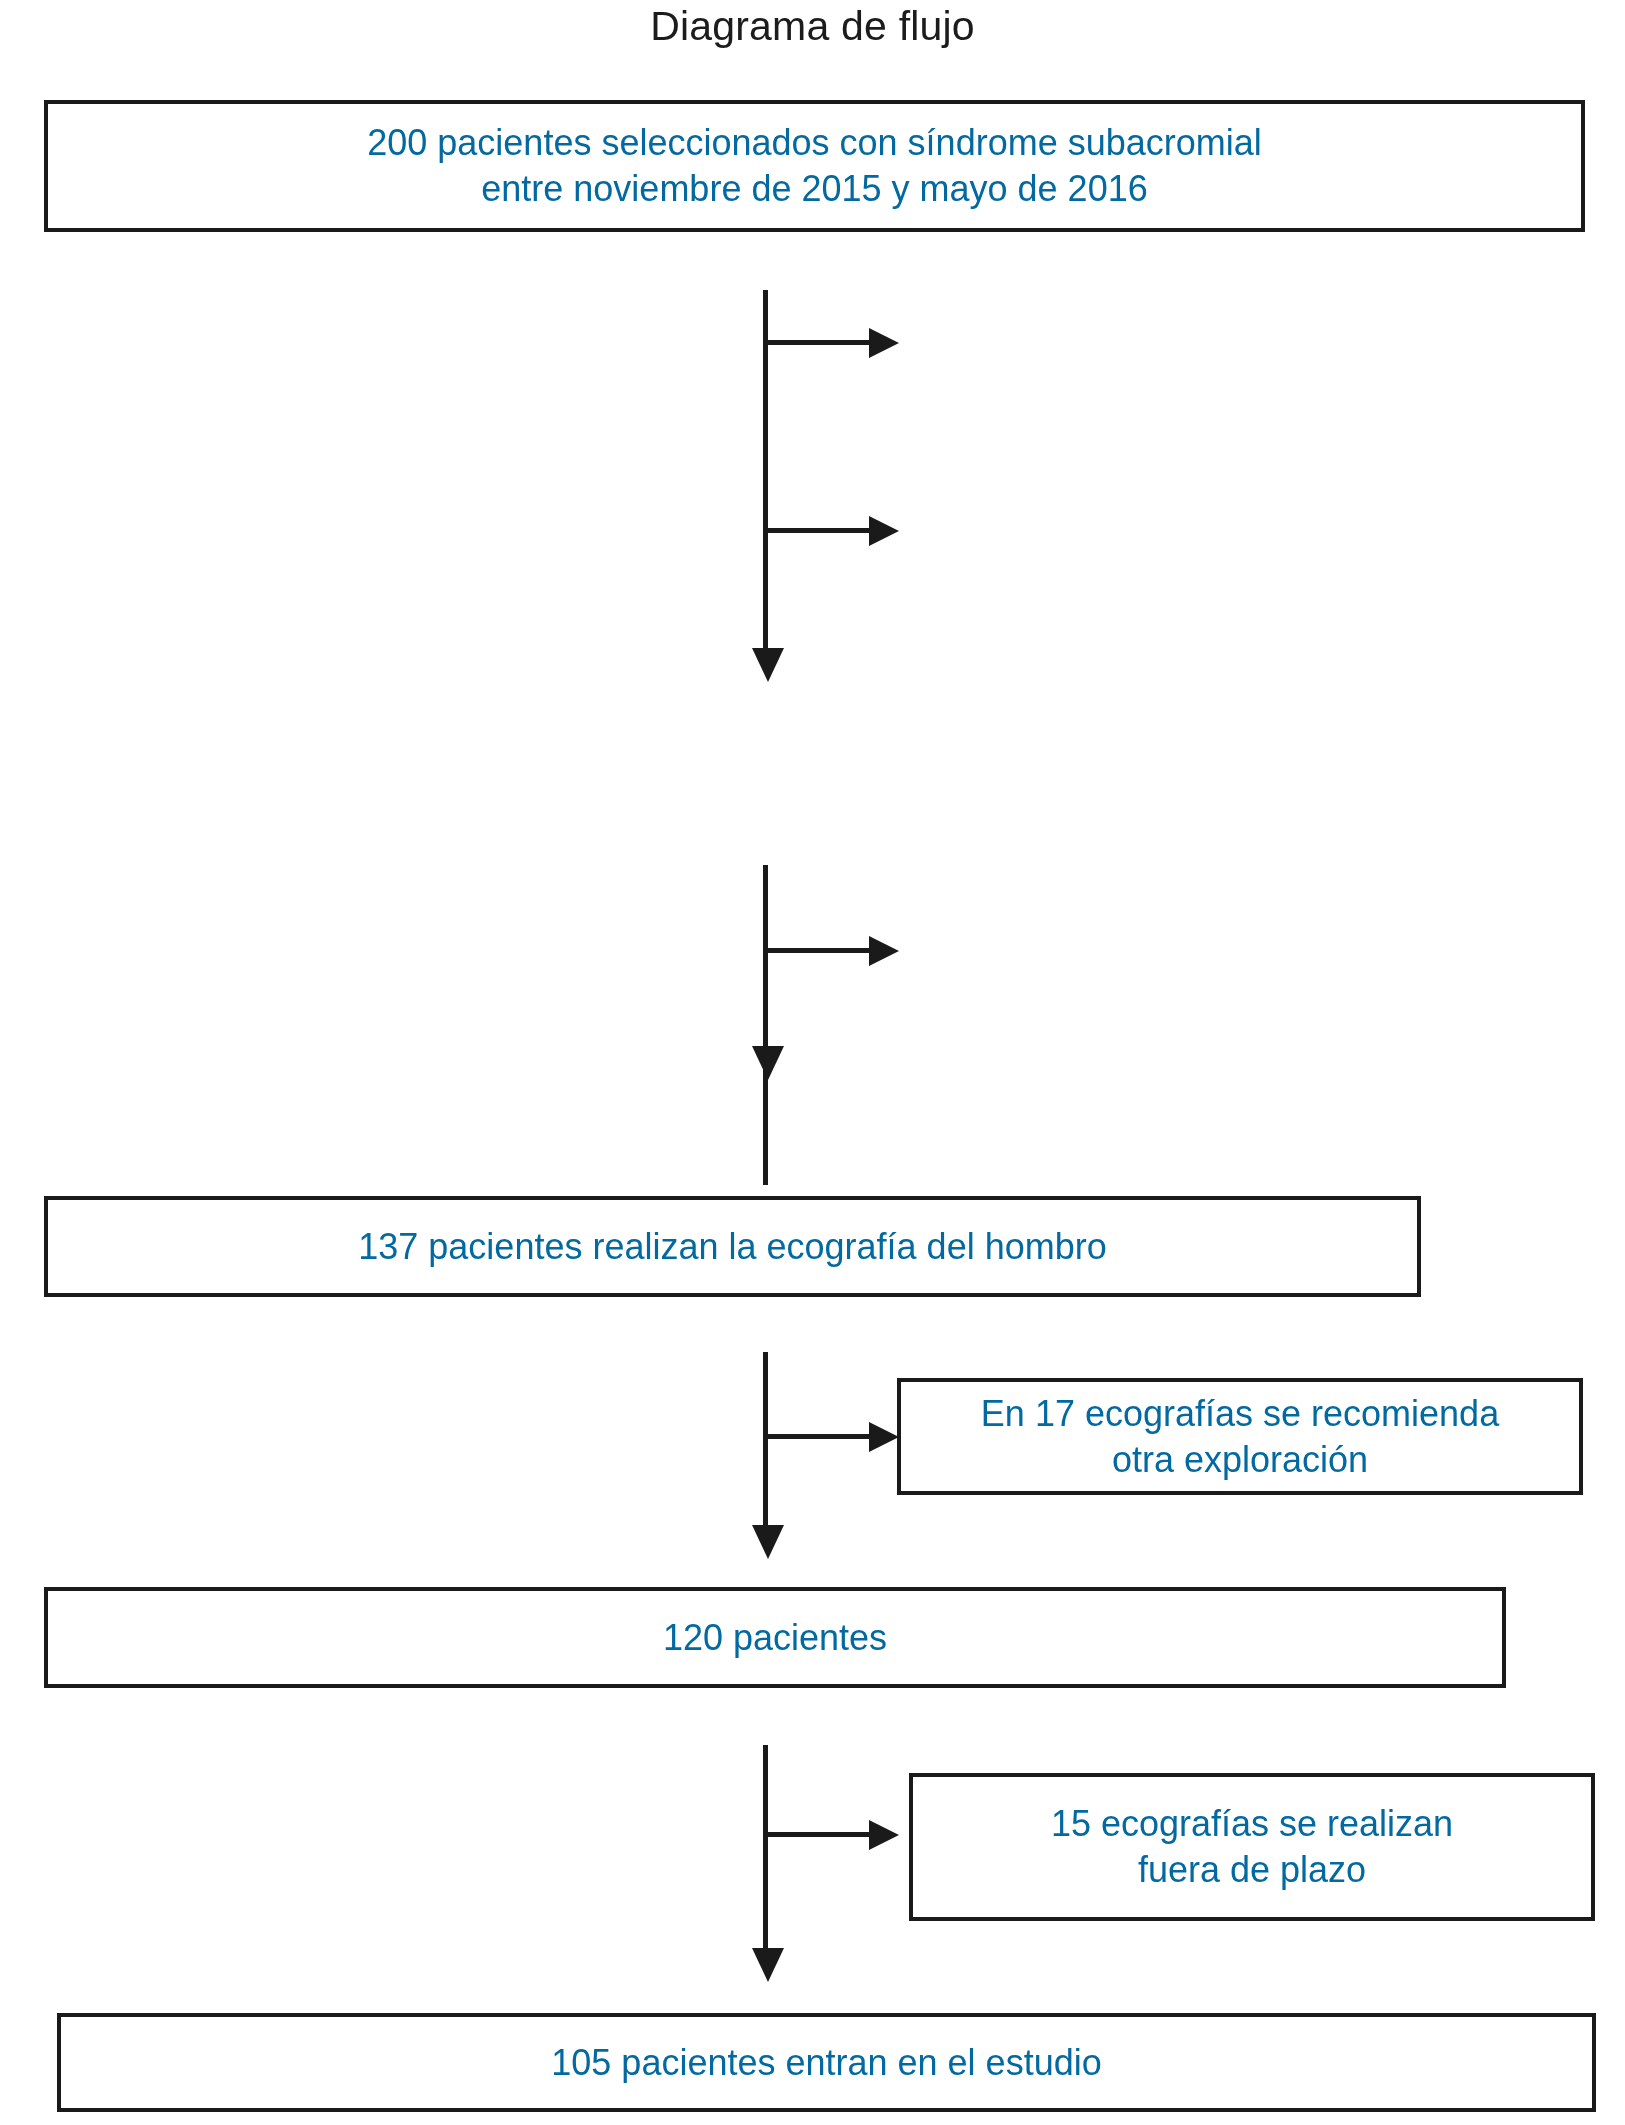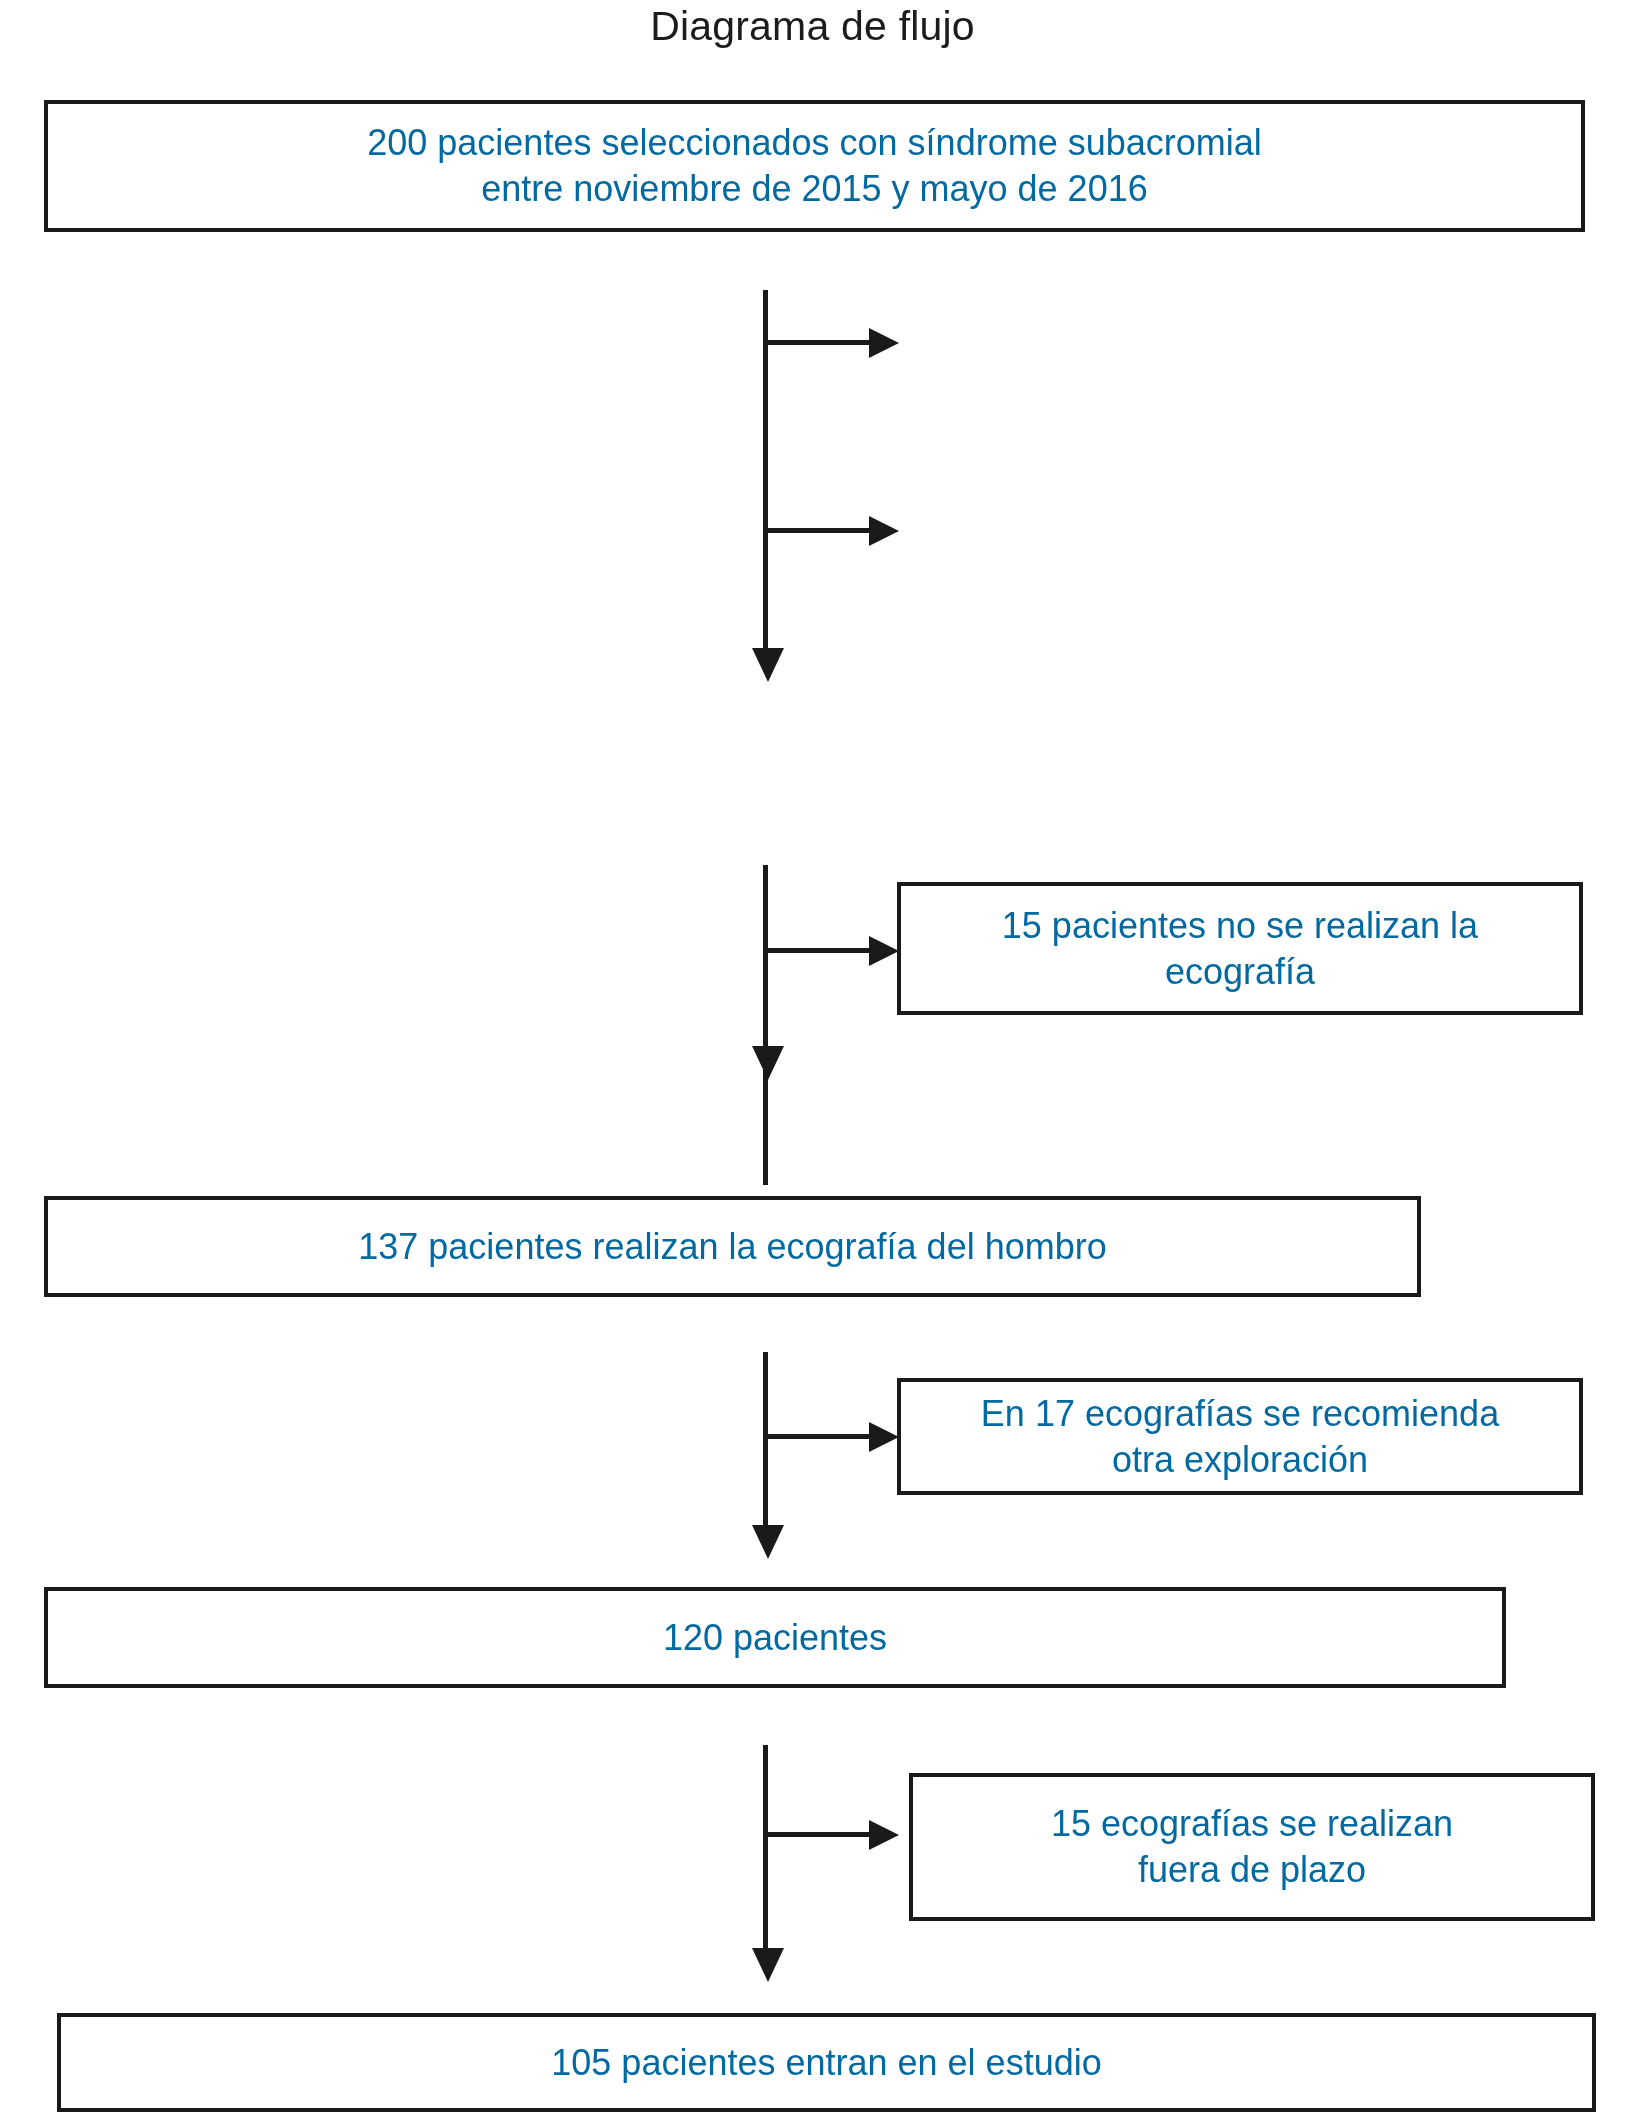--- a/index.html
+++ b/index.html
@@ -127,24 +127,20 @@
   <div class="arrow-right" id="a2"></div>
   <div class="arrow-down" id="ad1"></div>
 
 
 
   <div class="vline" id="v2"></div>
   <div class="hline" id="h3"></div>
   <div class="arrow-right" id="a3"></div>
   <div class="arrow-down" id="ad2"></div>
 
-  <div class="node" id="node-noeco">
-    <span class="txt">15 pacientes no se realizan la
-ecografía</span>
-  </div>
 
   <div class="node" id="node-137">
     <span class="txt">137 pacientes realizan la ecografía del hombro</span>
   </div>
 
   <div class="vline" id="v3"></div>
   <div class="hline" id="h4"></div>
   <div class="arrow-right" id="a4"></div>
   <div class="arrow-down" id="ad3"></div>
 

